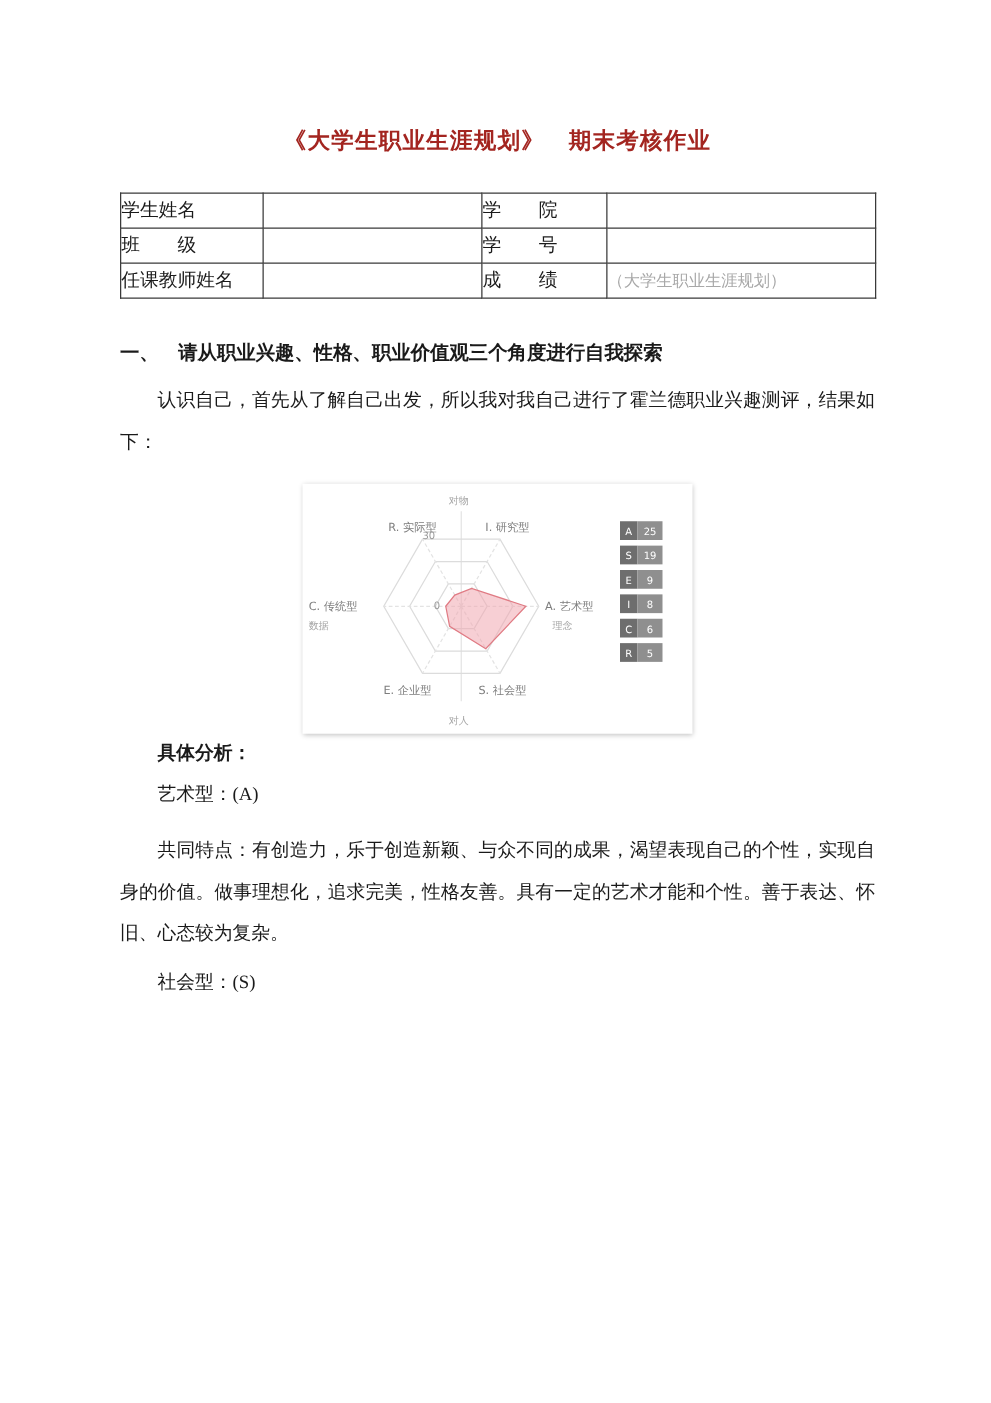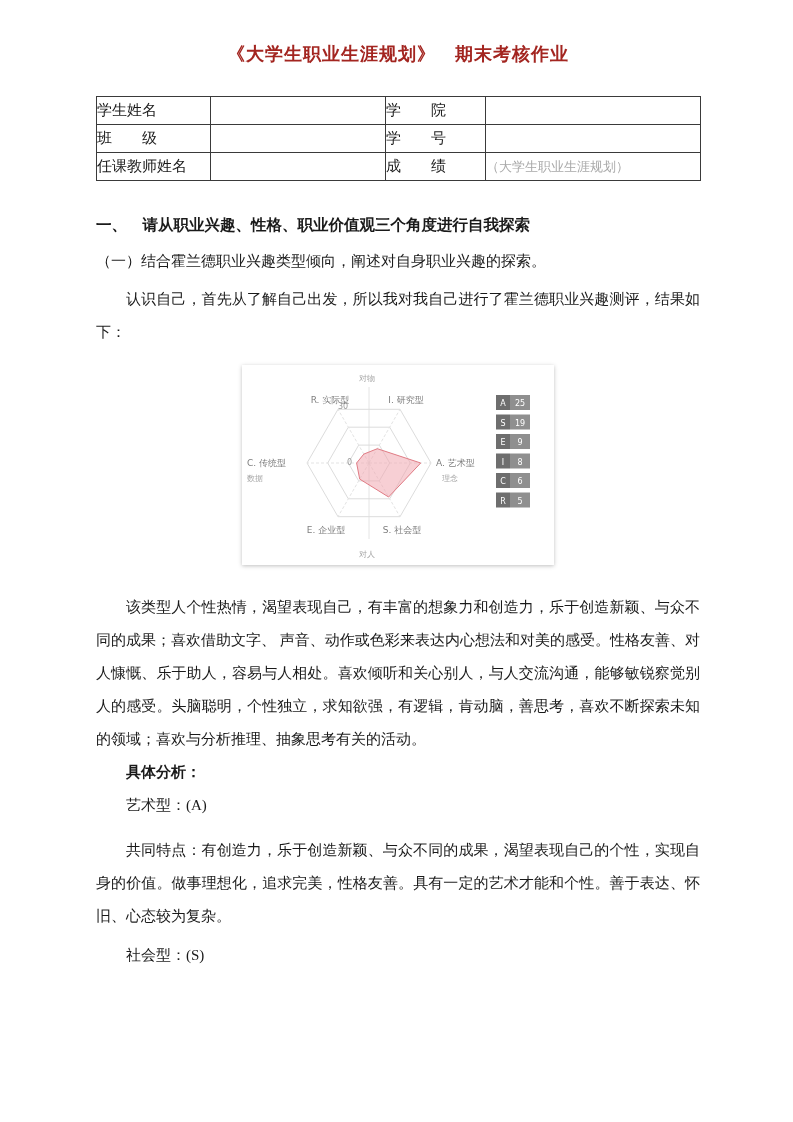--- a/index.html
+++ b/index.html
@@ -2,21 +2,21 @@
 <html><head>
 <meta charset="utf-8">
 <style>
   * { margin:0; padding:0; box-sizing:border-box; }
   html,body { background:#888; }
   .page {
     width:793px; height:1122px; margin:0 auto; background:#ffffff;
     font-family:"Liberation Serif", serif; color:#1a1a1a;
     position:relative; overflow:hidden;
   }
-  .content { padding:42px 93px 0 96px; }
+  .content { padding:100px 93px 0 96px; }
 
   .doc-title {
     font-size:18px; font-weight:bold; color:#a32520;
     text-align:center; line-height:24px; letter-spacing:1px;
   }
 
   .info-table {
     width:604px; table-layout:fixed; border-collapse:collapse;
     margin-top:30px; font-size:15px;
   }
@@ -76,21 +76,20 @@
           <td>任课教师姓名</td>
           <td></td>
           <td>成　　绩</td>
           <td class="muted">（大学生职业生涯规划）</td>
         </tr>
       </tbody>
     </table>
 
     <h2 class="h2">一、　请从职业兴趣、性格、职业价值观三个角度进行自我探索</h2>
 
-    <p class="noindent">（一）结合霍兰德职业兴趣类型倾向，阐述对自身职业兴趣的探索。</p>
 
     <p class="indent p1">认识自己，首先从了解自己出发，所以我对我自己进行了霍兰德职业兴趣测评，结果如下：</p>
 
     <div class="chart-card">
       <svg id="radar-svg" width="312" height="200" viewBox="0 0 312 200">
           <line x1="127" y1="22" x2="127" y2="174" stroke="#e4e4e4" stroke-width="1"></line>
           <polygon points="147.7,98.0 137.3,80.1 116.7,80.1 106.3,98.0 116.7,115.9 137.3,115.9" fill="none" stroke="#dcdcdc" stroke-width="1"></polygon>
           <polygon points="168.3,98.0 147.7,62.2 106.3,62.2 85.7,98.0 106.3,133.8 147.7,133.8" fill="none" stroke="#dcdcdc" stroke-width="1"></polygon>
           <polygon points="189.0,98.0 158.0,44.3 96.0,44.3 65.0,98.0 96.0,151.7 158.0,151.7" fill="none" stroke="#dcdcdc" stroke-width="1"></polygon>
           <line x1="127" y1="98" x2="189.0" y2="98.0" stroke="#e3e3e3" stroke-width="1" stroke-dasharray="3,2"></line>
@@ -132,21 +131,20 @@
           <rect x="268" y="108" width="20" height="15" fill="#8f8f8f"></rect>
           <text x="261" y="119" font-size="8" fill="#ffffff" text-anchor="middle" font-family="&quot;DejaVu Sans&quot;, sans-serif">C</text>
           <text x="278" y="119" font-size="8" fill="#ffffff" text-anchor="middle" font-family="&quot;DejaVu Sans&quot;, sans-serif">6</text>
           <rect x="254" y="127.5" width="14" height="15" fill="#6e6e6e"></rect>
           <rect x="268" y="127.5" width="20" height="15" fill="#8f8f8f"></rect>
           <text x="261" y="138.5" font-size="8" fill="#ffffff" text-anchor="middle" font-family="&quot;DejaVu Sans&quot;, sans-serif">R</text>
           <text x="278" y="138.5" font-size="8" fill="#ffffff" text-anchor="middle" font-family="&quot;DejaVu Sans&quot;, sans-serif">5</text>
         </svg>
     </div>
 
-    <p class="indent p2">该类型人个性热情，渴望表现自己，有丰富的想象力和创造力，乐于创造新颖、与众不同的成果；喜欢借助文字、 声音、动作或色彩来表达内心想法和对美的感受。性格友善、对人慷慨、乐于助人，容易与人相处。喜欢倾听和关心别人，与人交流沟通，能够敏锐察觉别人的感受。头脑聪明，个性独立，求知欲强，有逻辑，肯动脑，善思考，喜欢不断探索未知的领域；喜欢与分析推理、抽象思考有关的活动。</p>
 
     <p class="indent bold typeline">具体分析：</p>
 
     <p class="indent typeline">艺术型：(A)</p>
 
     <p class="indent p3">共同特点：有创造力，乐于创造新颖、与众不同的成果，渴望表现自己的个性，实现自身的价值。做事理想化，追求完美，性格友善。具有一定的艺术才能和个性。善于表达、怀旧、心态较为复杂。</p>
 
     <p class="indent types">社会型：(S)</p>
 
   </div>

